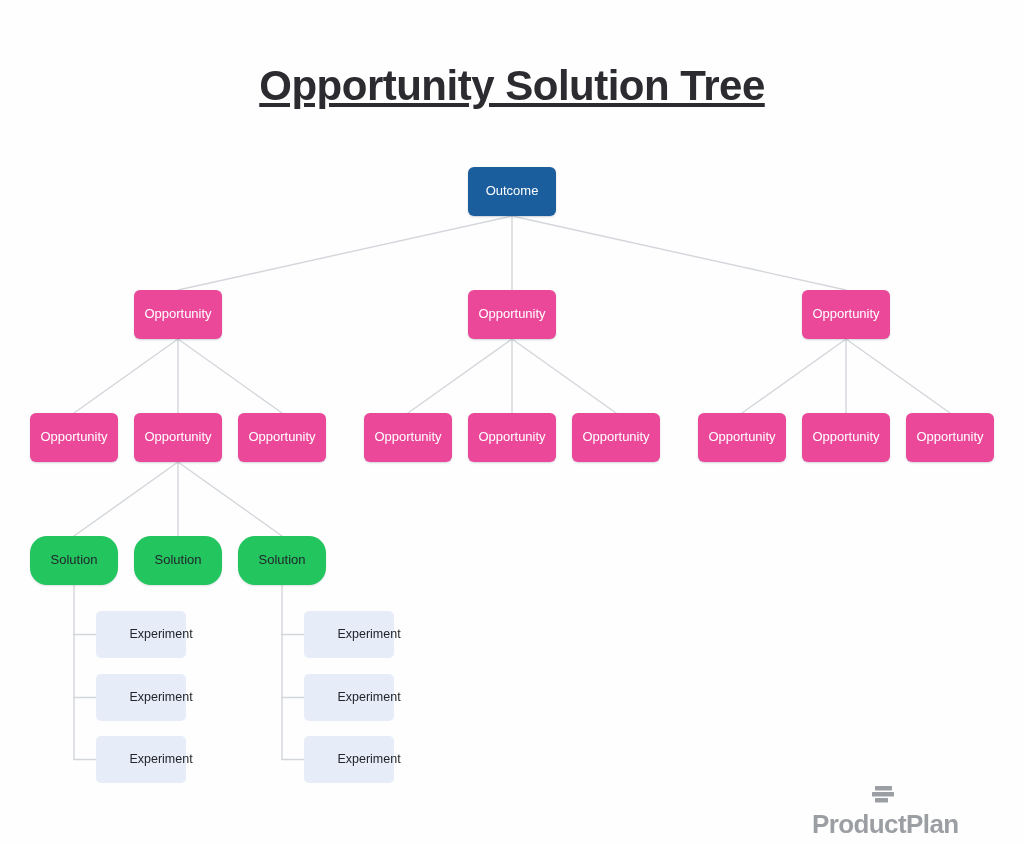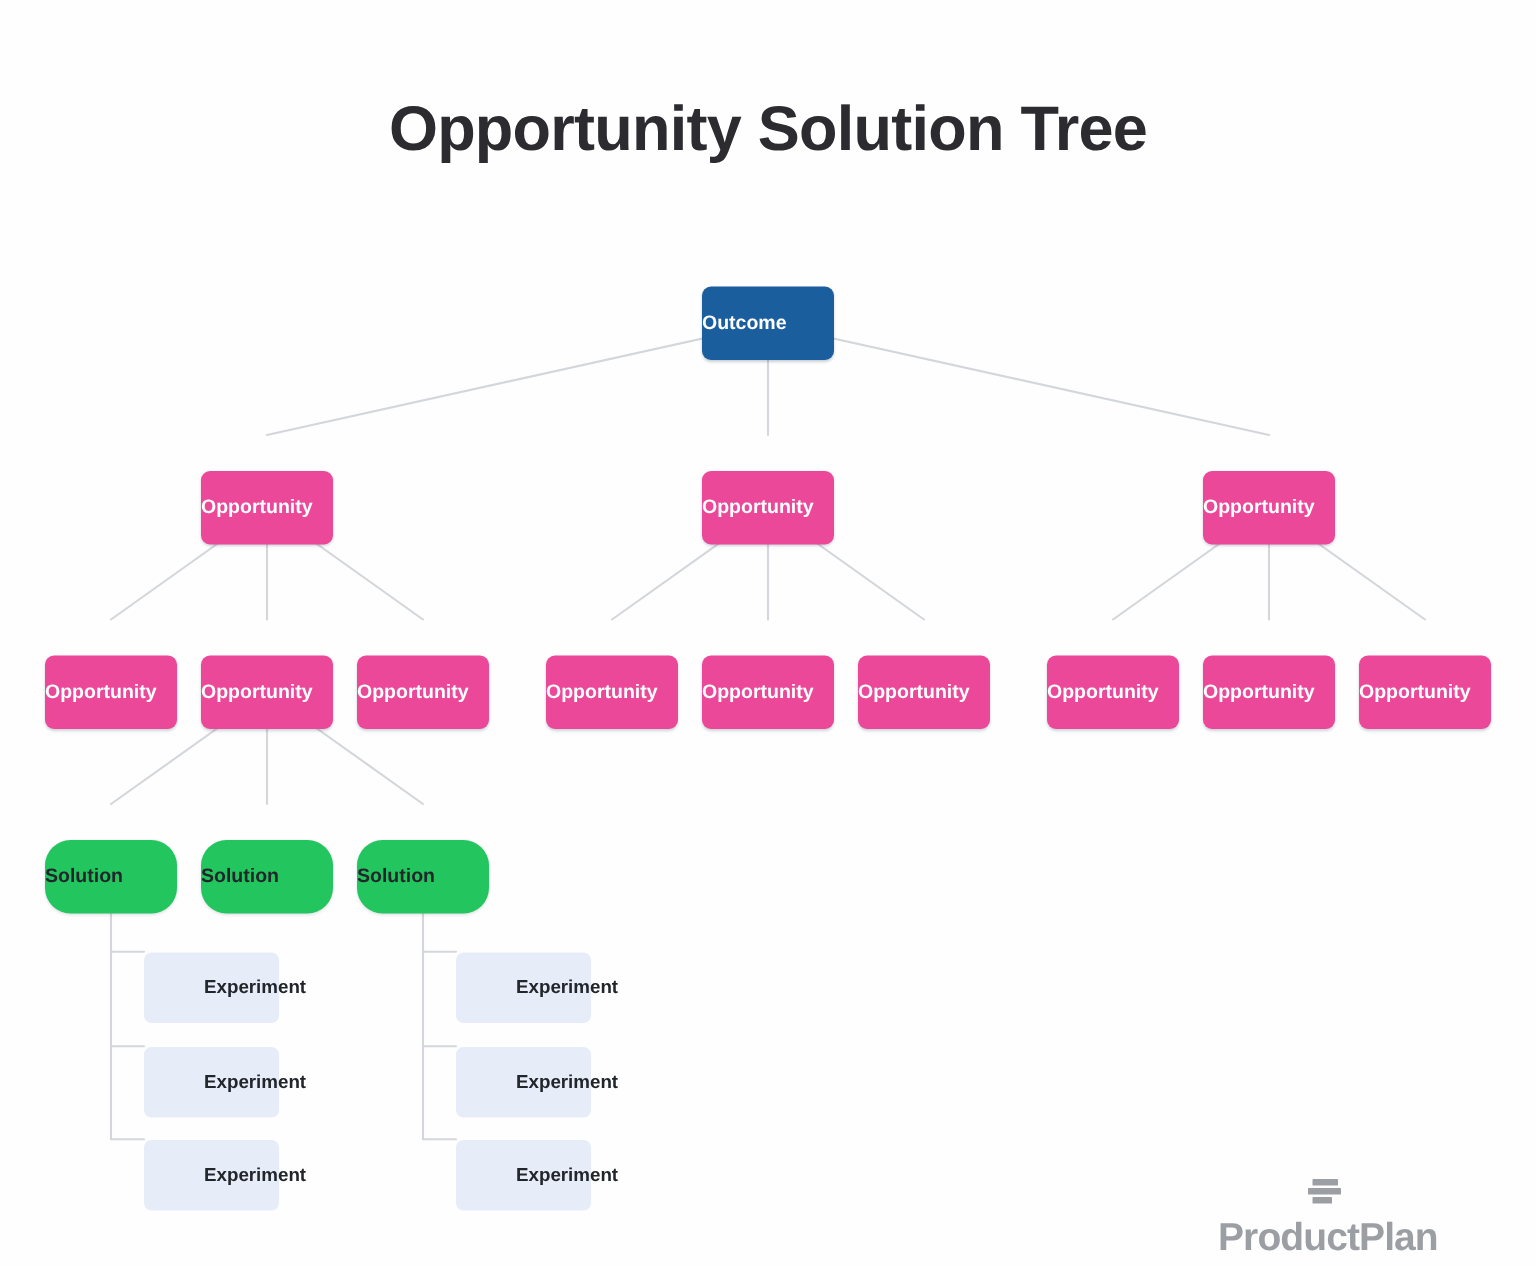--- a/index.html
+++ b/index.html
@@ -19,39 +19,40 @@
   #title {
     position: absolute;
     top: 62px;
     left: 0;
     width: 1024px;
     text-align: center;
     font-size: 42px;
     font-weight: bold;
     letter-spacing: -0.5px;
     color: #2b2b30;
+    text-decoration: underline;
   }
   #connectors {
     position: absolute;
     top: 0;
     left: 0;
     width: 1024px;
     height: 844px;
   }
   .node {
     position: absolute;
     box-sizing: border-box;
     display: flex;
     align-items: center;
+    justify-content: center;
     border-radius: 6px;
-    font-weight: bold;
+    font-weight: normal;
     text-align: center;
     line-height: 1.1;
     white-space: nowrap;
-    margin-top: 24px;
   }
   .node-outcome {
     background: #1b5e9e;
     color: #ffffff;
     font-size: 13px;
     box-shadow: 0 1px 2px rgba(20,40,70,0.22);
   }
   .node-opportunity {
     background: #ec4899;
     color: #ffffff;

